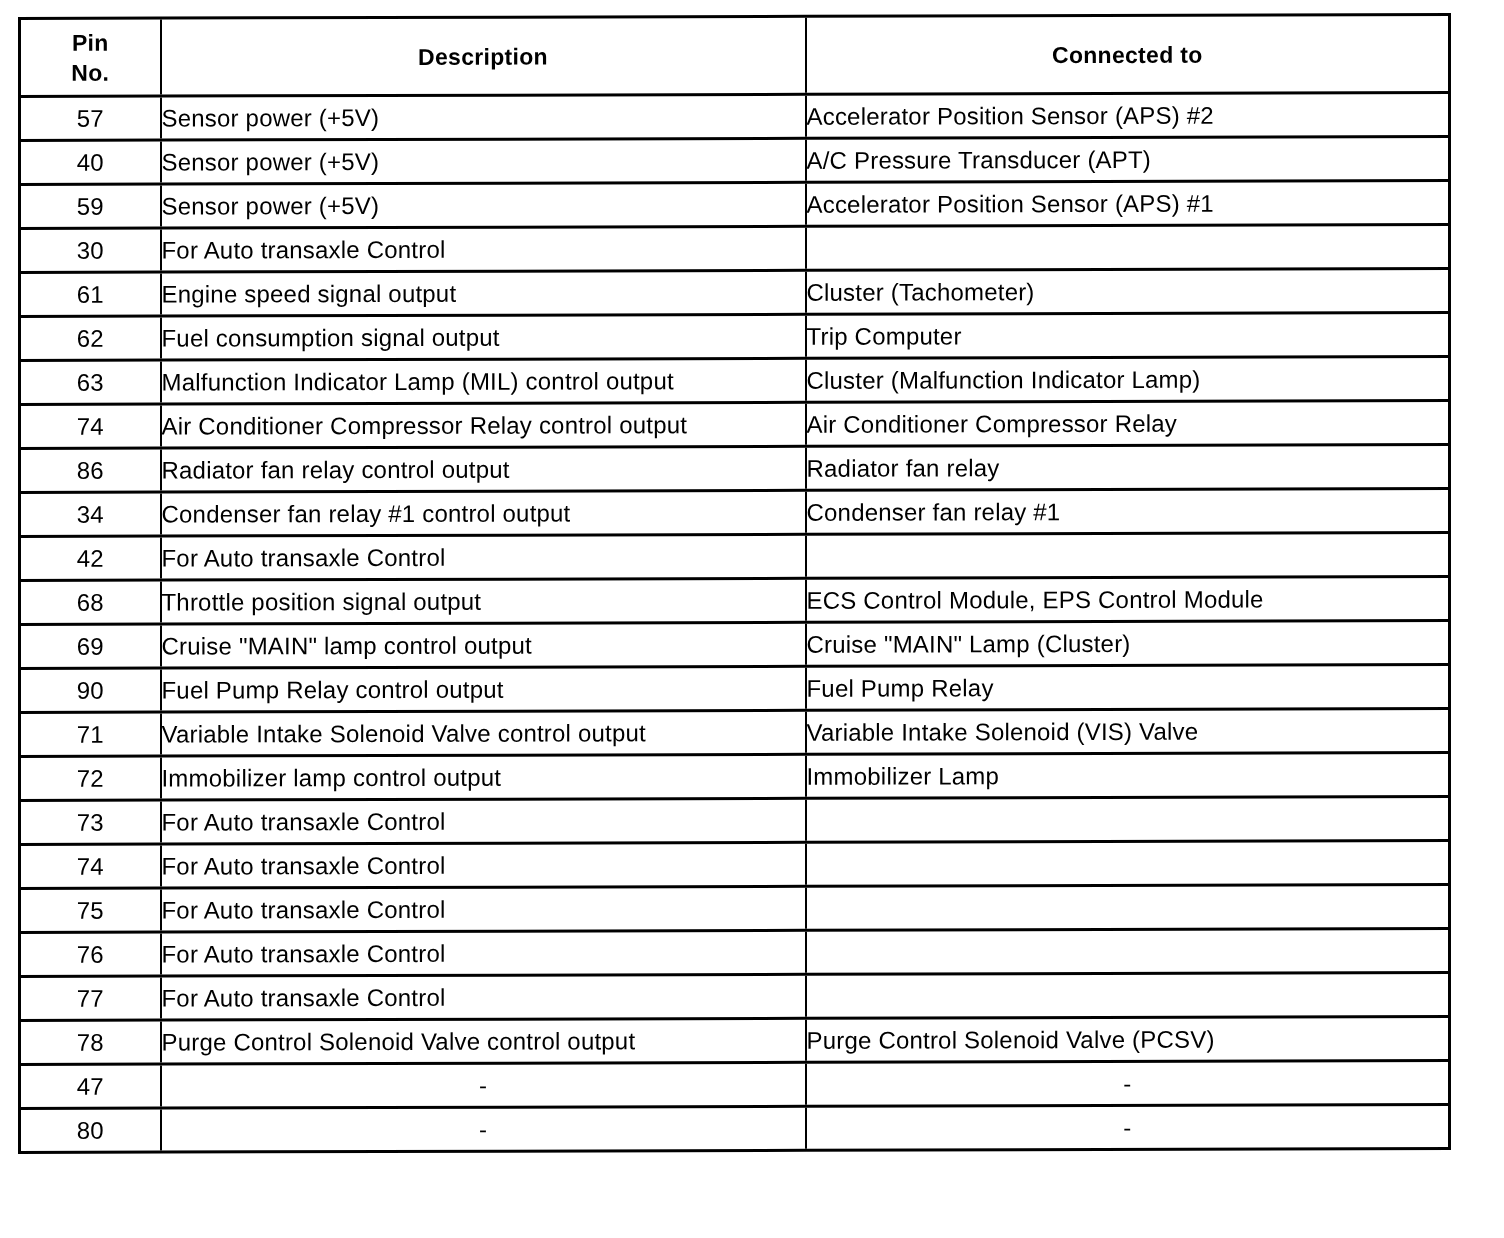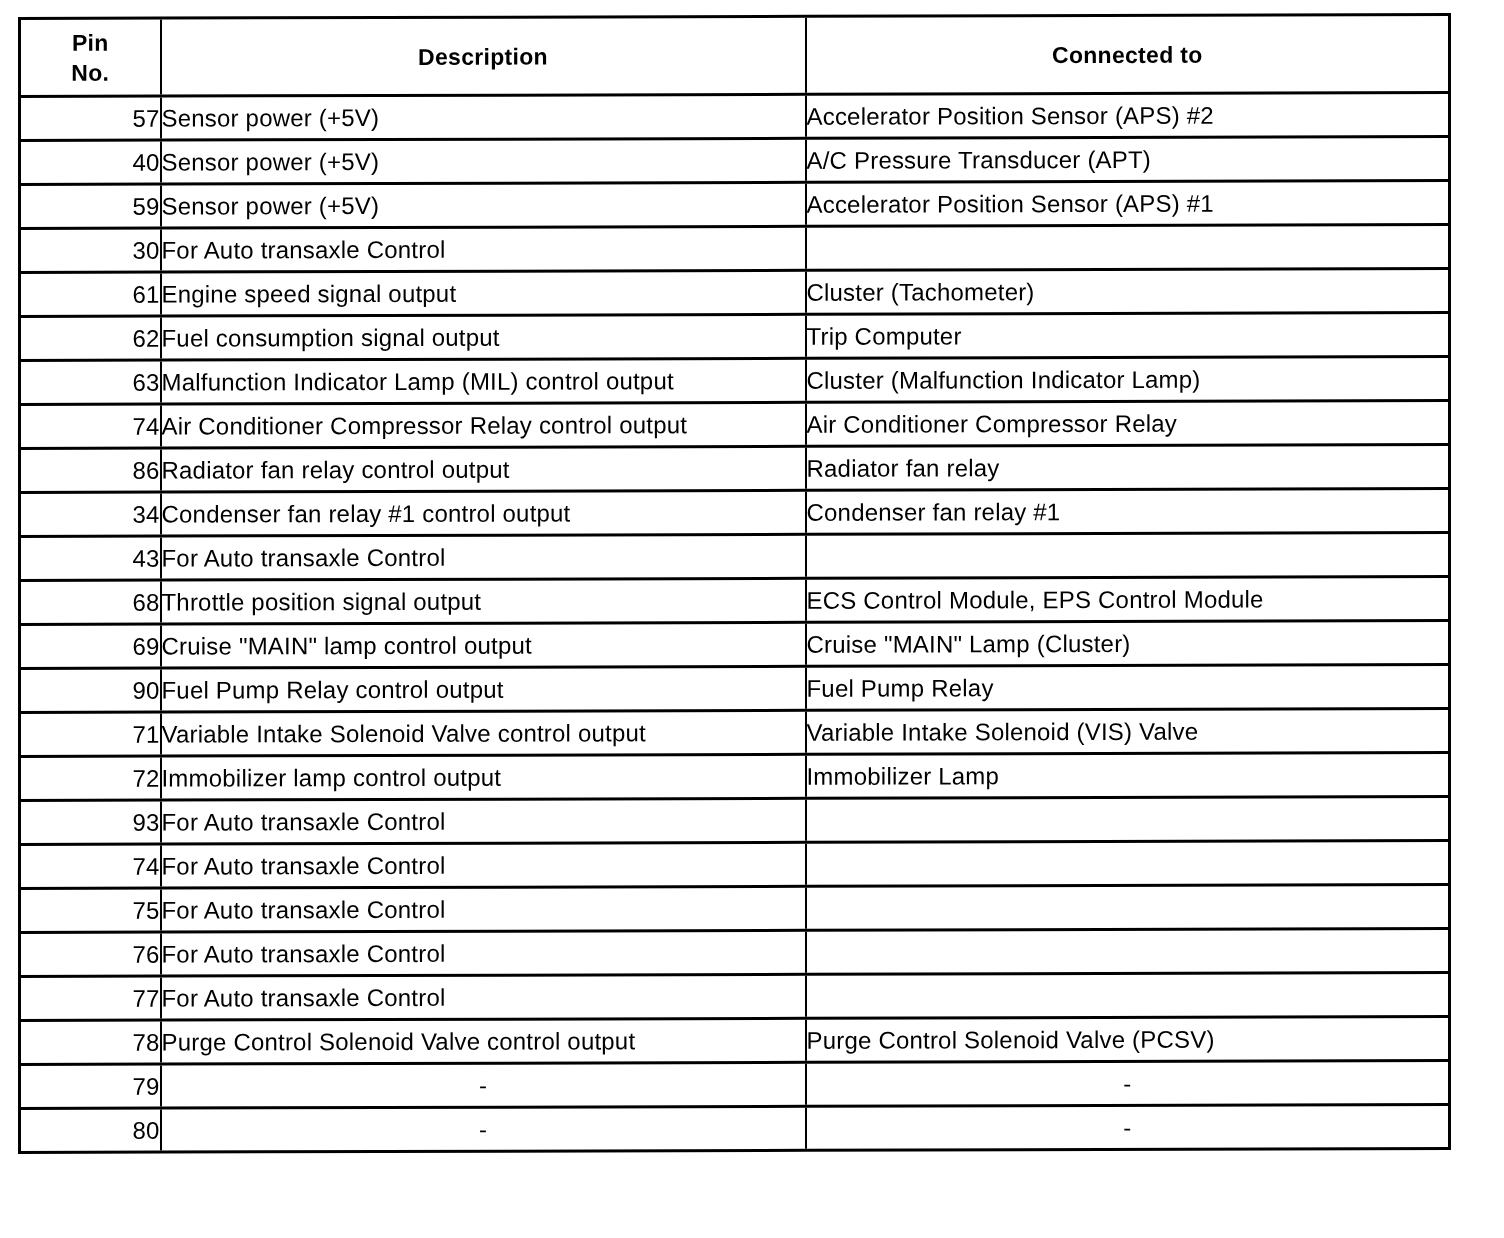--- a/index.html
+++ b/index.html
@@ -50,21 +50,21 @@
       line-height: 30px;
       letter-spacing: 0.3px;
     }
     table.pin-table td {
       height: 41px;
       font-size: 24px;
       vertical-align: middle;
       letter-spacing: 0.2px;
     }
     td.pin-cell {
-      text-align: right;
+      text-align: center;
     }
     td.text-cell {
       padding-left: 14px;
     }
     td.dash-cell {
       text-align: center;
     }
   </style>
 </head>
 <body>
@@ -131,21 +131,21 @@
           <td class="pin-cell">86</td>
           <td class="text-cell">Radiator fan relay control output</td>
           <td class="text-cell">Radiator fan relay</td>
         </tr>
         <tr>
           <td class="pin-cell">34</td>
           <td class="text-cell">Condenser fan relay #1 control output</td>
           <td class="text-cell">Condenser fan relay #1</td>
         </tr>
         <tr>
-          <td class="pin-cell">43</td>
+          <td class="pin-cell">42</td>
           <td class="text-cell">For Auto transaxle Control</td>
           <td class="text-cell"></td>
         </tr>
         <tr>
           <td class="pin-cell">68</td>
           <td class="text-cell">Throttle position signal output</td>
           <td class="text-cell">ECS Control Module, EPS Control Module</td>
         </tr>
         <tr>
           <td class="pin-cell">69</td>
@@ -161,21 +161,21 @@
           <td class="pin-cell">71</td>
           <td class="text-cell">Variable Intake Solenoid Valve control output</td>
           <td class="text-cell">Variable Intake Solenoid (VIS) Valve</td>
         </tr>
         <tr>
           <td class="pin-cell">72</td>
           <td class="text-cell">Immobilizer lamp control output</td>
           <td class="text-cell">Immobilizer Lamp</td>
         </tr>
         <tr>
-          <td class="pin-cell">93</td>
+          <td class="pin-cell">73</td>
           <td class="text-cell">For Auto transaxle Control</td>
           <td class="text-cell"></td>
         </tr>
         <tr>
           <td class="pin-cell">74</td>
           <td class="text-cell">For Auto transaxle Control</td>
           <td class="text-cell"></td>
         </tr>
         <tr>
           <td class="pin-cell">75</td>
@@ -191,21 +191,21 @@
           <td class="pin-cell">77</td>
           <td class="text-cell">For Auto transaxle Control</td>
           <td class="text-cell"></td>
         </tr>
         <tr>
           <td class="pin-cell">78</td>
           <td class="text-cell">Purge Control Solenoid Valve control output</td>
           <td class="text-cell">Purge Control Solenoid Valve (PCSV)</td>
         </tr>
         <tr>
-          <td class="pin-cell">79</td>
+          <td class="pin-cell">47</td>
           <td class="dash-cell">-</td>
           <td class="dash-cell">-</td>
         </tr>
         <tr>
           <td class="pin-cell">80</td>
           <td class="dash-cell">-</td>
           <td class="dash-cell">-</td>
         </tr>
       </tbody>
   </table>

